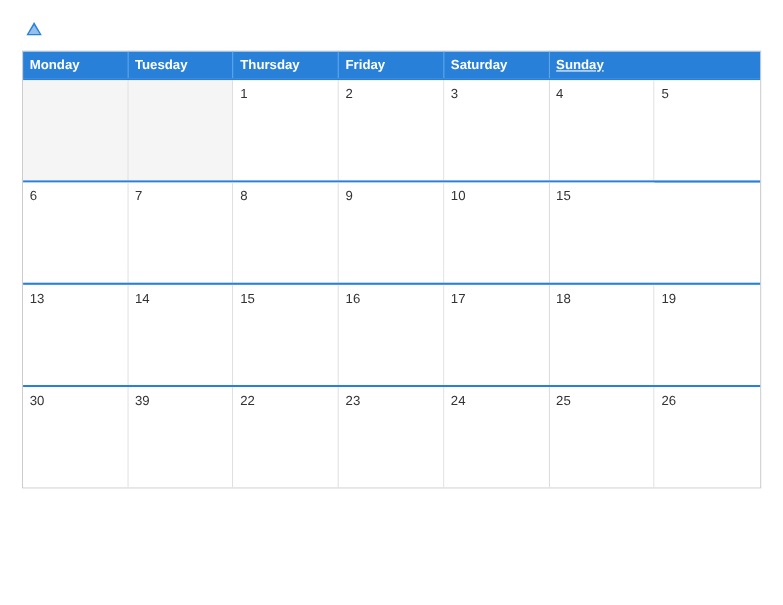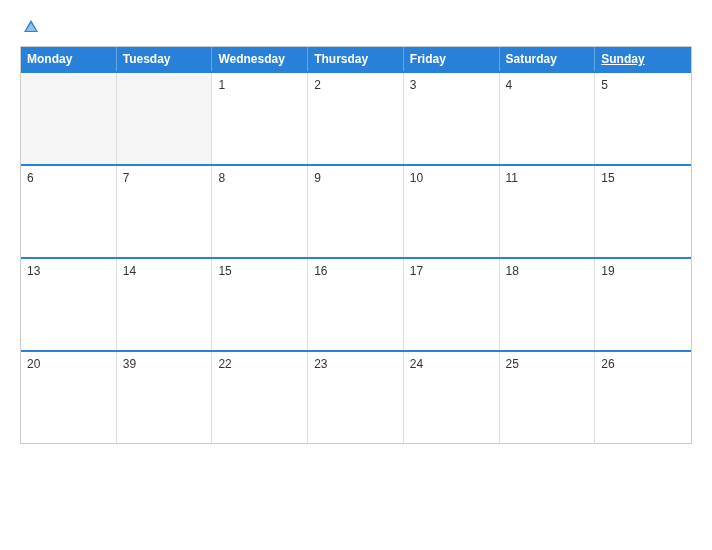--- a/index.html
+++ b/index.html
@@ -134,21 +134,20 @@
     <div class="month-title"></div>
 
     <div class="country-label"></div>
   </div>
 
   <div class="calendar">
 
     <div class="cal-header-row">
     <div class="cal-header-cell">Monday</div>
         <div class="cal-header-cell">Tuesday</div>
-        <div class="cal-header-cell">Wednesday</div>
         <div class="cal-header-cell">Thursday</div>
         <div class="cal-header-cell">Friday</div>
         <div class="cal-header-cell">Saturday</div>
         <div class="cal-header-cell">Sunday</div>
       </div>
 
     <div class="cal-body">
     <div class="cal-week">
           <div class="cal-cell empty"></div>
           <div class="cal-cell empty"></div>
@@ -178,23 +177,20 @@
           <div class="cal-cell">
             <span class="day-num">8</span>
           </div>
           <div class="cal-cell">
             <span class="day-num">9</span>
           </div>
           <div class="cal-cell">
             <span class="day-num">10</span>
           </div>
           <div class="cal-cell">
-            <span class="day-num">11</span>
-          </div>
-          <div class="cal-cell">
             <span class="day-num">15</span>
           </div>
         </div>
         <div class="cal-week">
           <div class="cal-cell">
             <span class="day-num">13</span>
           </div>
           <div class="cal-cell">
             <span class="day-num">14</span>
           </div>
@@ -209,21 +205,21 @@
           </div>
           <div class="cal-cell">
             <span class="day-num">18</span>
           </div>
           <div class="cal-cell">
             <span class="day-num">19</span>
           </div>
         </div>
         <div class="cal-week">
           <div class="cal-cell">
-            <span class="day-num">20</span>
+            <span class="day-num">30</span>
           </div>
           <div class="cal-cell">
             <span class="day-num">39</span>
           </div>
           <div class="cal-cell">
             <span class="day-num">22</span>
           </div>
           <div class="cal-cell">
             <span class="day-num">23</span>
           </div>

